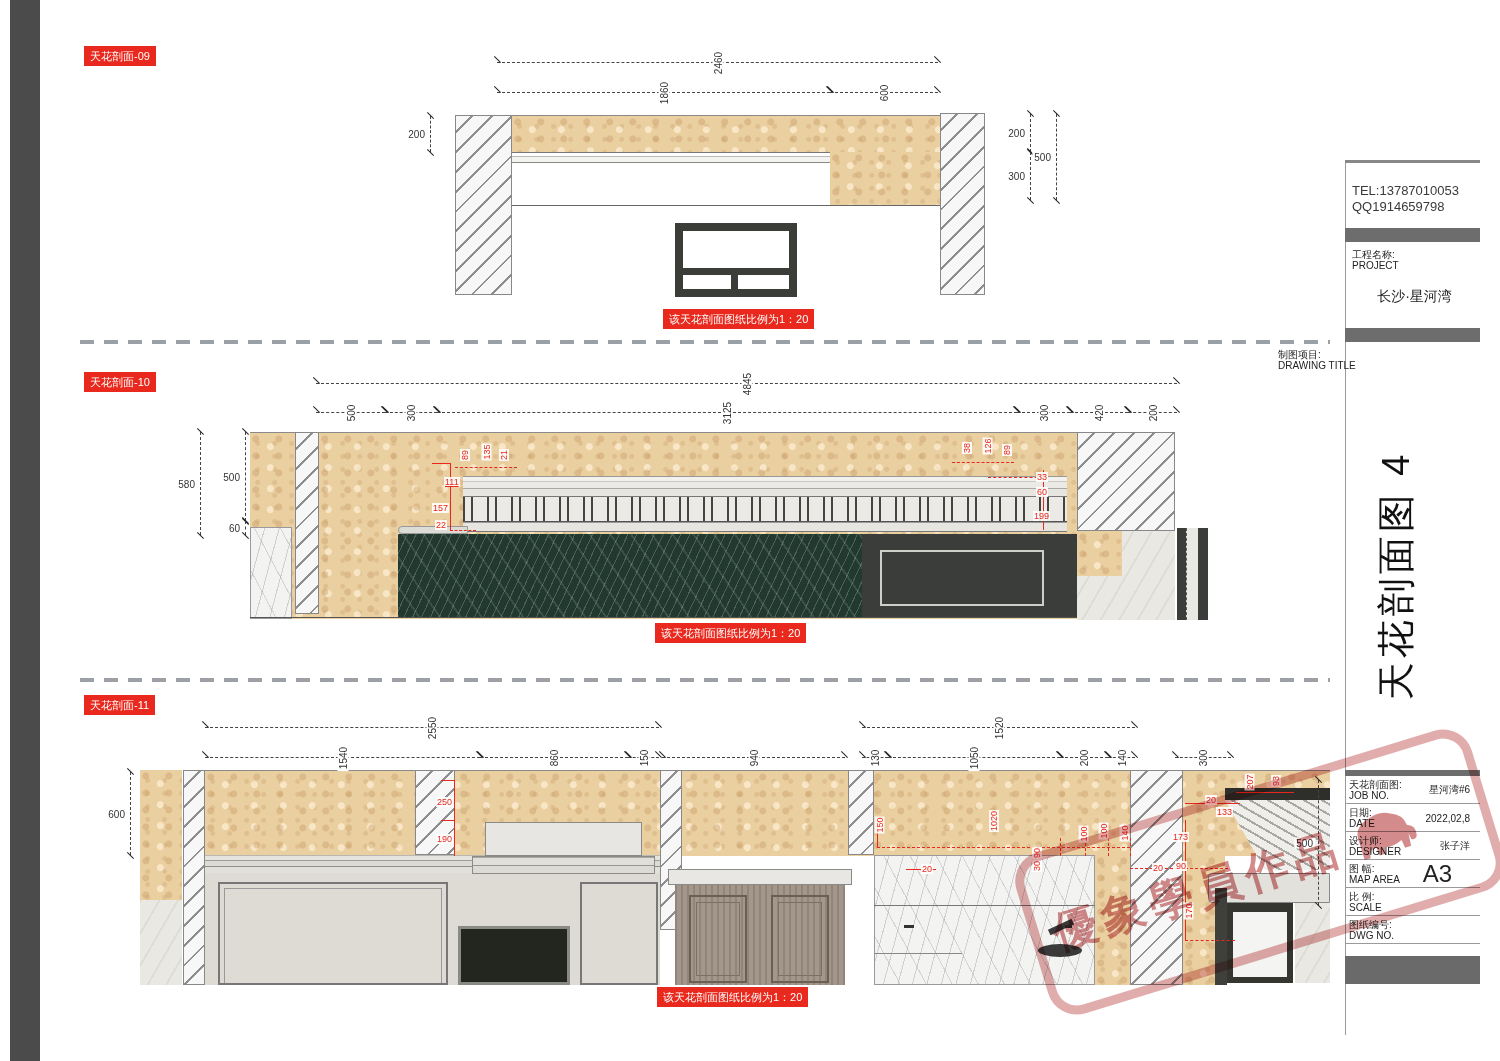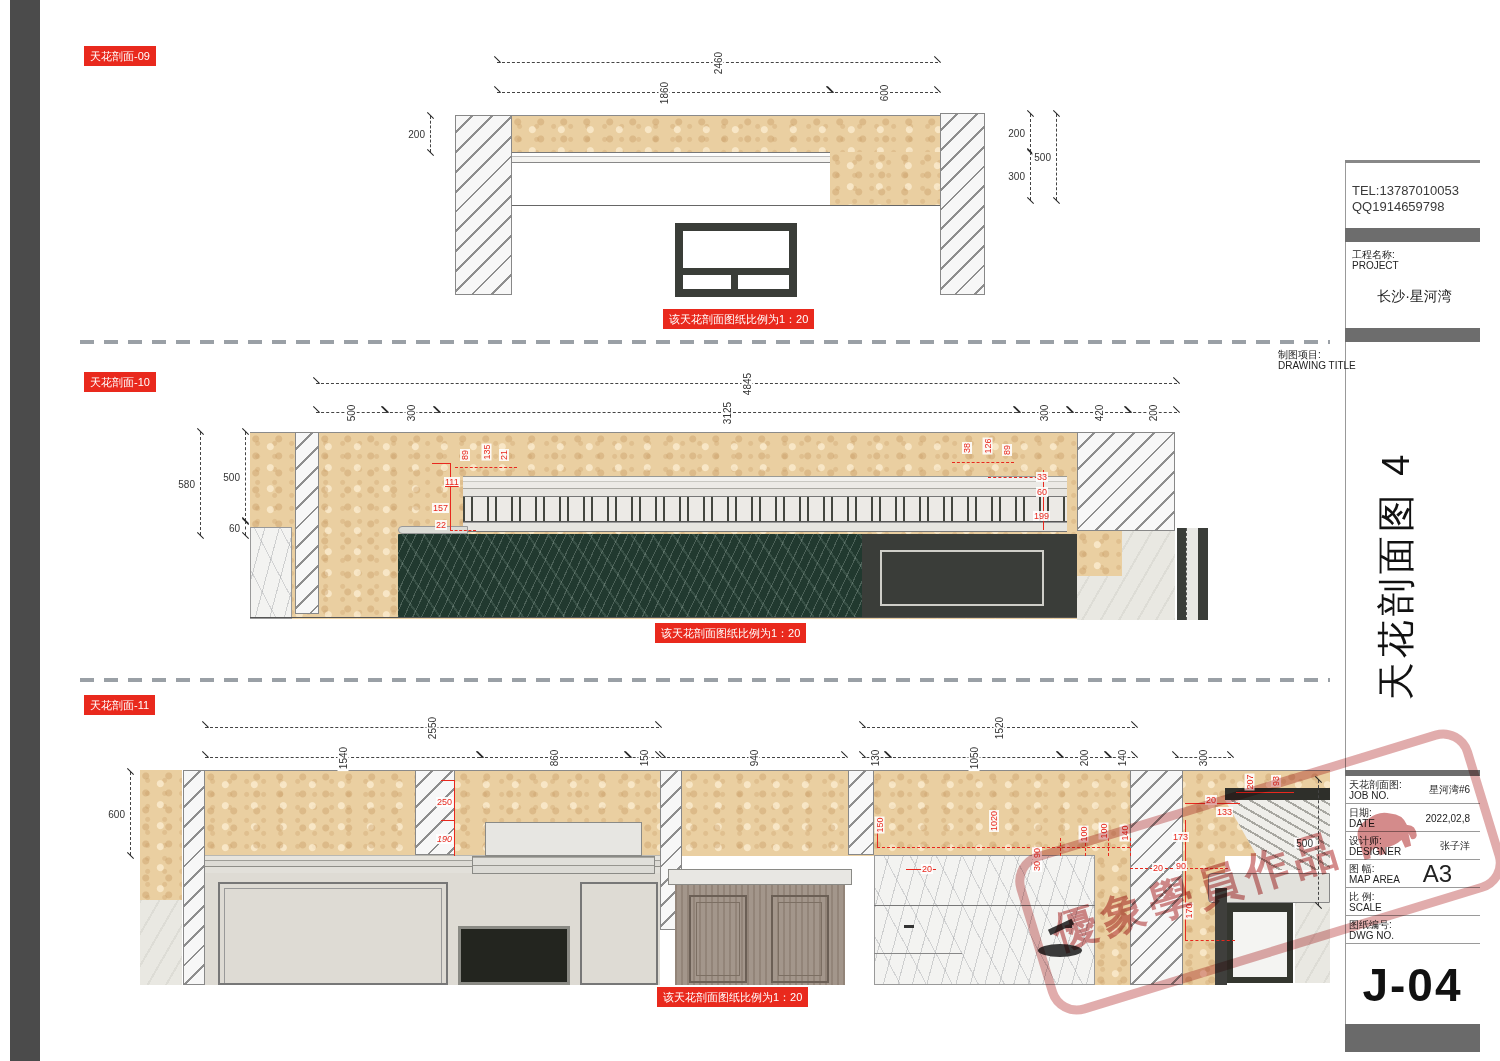--- a/index.html
+++ b/index.html
@@ -261,21 +261,21 @@
       <span class="rlab" style="left: 444px; top: 477px; position: absolute; text-decoration: underline;">111</span>
       <span class="rlab" style="left: 432px; top: 503px; position: absolute;">157</span>
       <span class="rlab" style="left: 435px; top: 520px; position: absolute;">22</span>
       <span class="rlab rot" style="left: 961px; top: 443px; position: absolute;">38</span>
       <span class="rlab rot" style="left: 979px; top: 441px; position: absolute;">126</span>
       <span class="rlab rot" style="left: 1001px; top: 445px; position: absolute;">89</span>
       <span class="rlab" style="left: 1036px; top: 472px; position: absolute;">33</span>
       <span class="rlab" style="left: 1036px; top: 487px; position: absolute;">60</span>
       <span class="rlab" style="left: 1033px; top: 511px; position: absolute;">199</span>
       <span class="rlab" style="left: 436px; top: 797px; position: absolute;">250</span>
-      <span class="rlab" style="left: 436px; top: 834px; position: absolute; font-style: italic;">190</span>
+      <span class="rlab" style="left: 436px; top: 834px; position: absolute;">190</span>
       <span class="rlab rot" style="left: 871px; top: 820px; position: absolute;">150</span>
       <span class="rlab rot" style="left: 983px; top: 816px; position: absolute;">1020</span>
       <span class="rlab" style="left: 921px; top: 864px; position: absolute;">20</span>
       <span class="rlab rot" style="left: 1031px; top: 848px; position: absolute;">90</span>
       <span class="rlab rot" style="left: 1031px; top: 861px; position: absolute;">30</span>
       <span class="rlab rot" style="left: 1075px; top: 829px; position: absolute;">100</span>
       <span class="rlab rot" style="left: 1095px; top: 826px; position: absolute;">100</span>
       <span class="rlab rot" style="left: 1116px; top: 828px; position: absolute;">140</span>
       <span class="rlab" style="left: 1152px; top: 863px; position: absolute;">20</span>
       <span class="rlab" style="left: 1205px; top: 795px; position: absolute;">20</span>
@@ -361,21 +361,20 @@
           <div class="tb-small">比 例:</div>
           <div class="tb-small">SCALE</div>
           <div class="tb-val"></div>
         </div>
         <div class="tb-row">
           <div class="tb-small">图纸编号:</div>
           <div class="tb-small">DWG NO.</div>
           <div class="tb-val"></div>
         </div>
       </div>
-    <div style="text-align:center;font-size:46px;font-weight:bold;color:#111;margin-top:14px;letter-spacing:2px;">J-04</div>
     <div class="tb-bar" style="height:28px;margin-top:12px;background:#6a6a6a;"></div>
   </div>
 
   <div class="stamp">
     <span class="stamp-text">優象學員作品</span>
     <span style="margin-left:8px;">
       <svg width="74" height="56" viewBox="0 0 70 52">
         <path d="M10 46 L10 30 Q8 14 24 10 Q36 5 46 11 Q57 15 58 26 Q66 28 64 38 Q62 42 58 40 L57 34 L56 46 L50 46 L49 38 Q40 42 32 40 L31 46 L25 46 L24 38 Q16 38 16 46 Z" fill="rgba(198,100,100,.75)"></path>
       </svg>
     </span>

